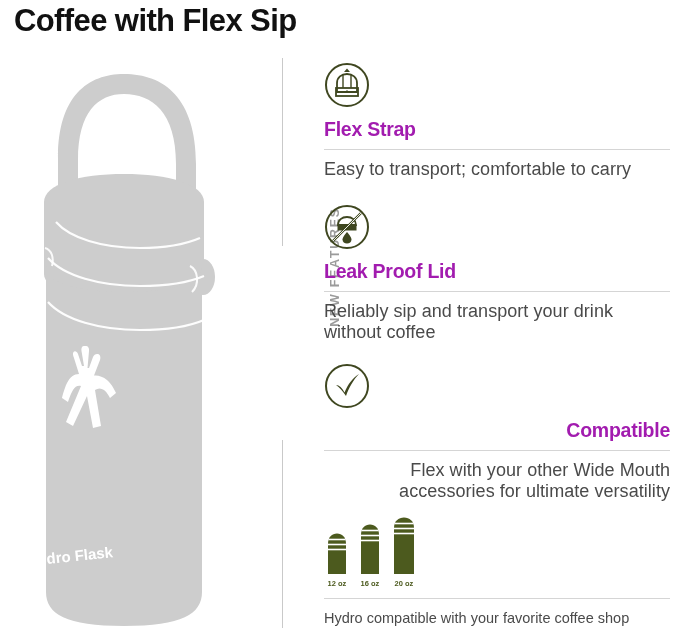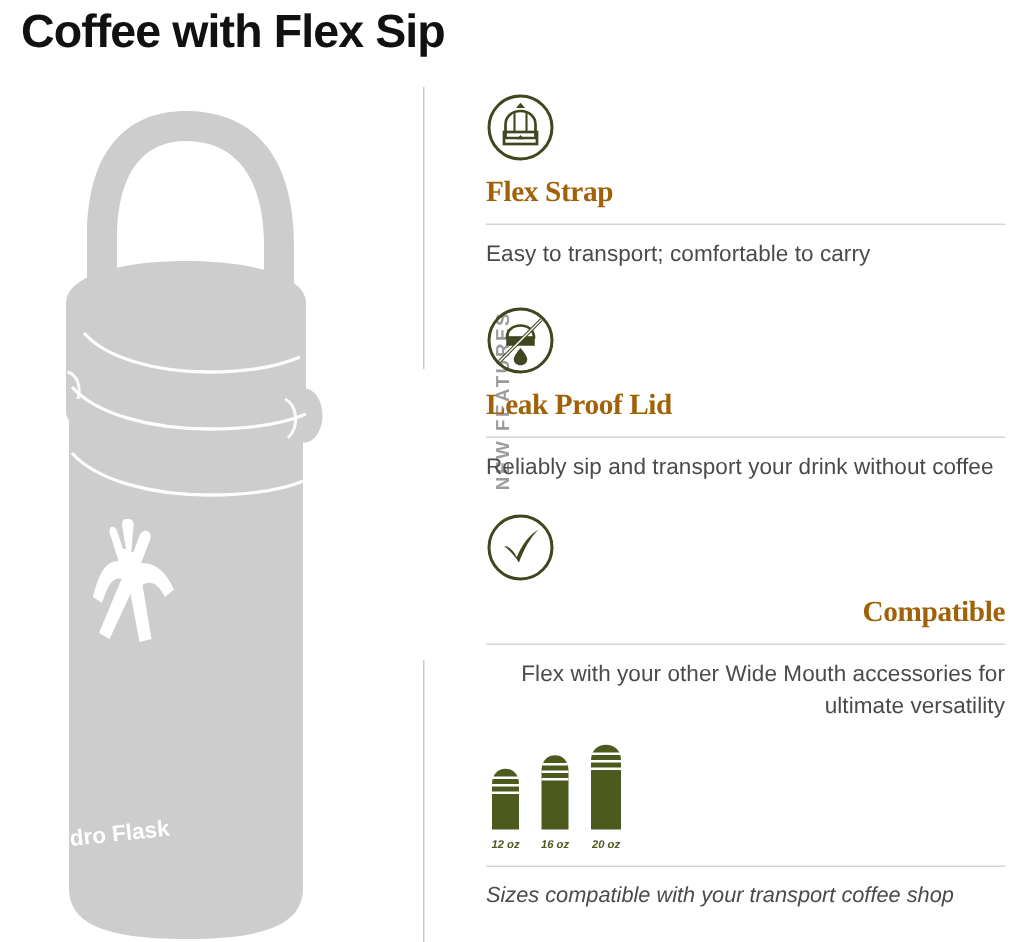--- a/index.html
+++ b/index.html
@@ -82,46 +82,45 @@
     width: 346px;
   }
   .feature { position: relative; }
   .feature-icon {
     display: block;
     margin-bottom: 8px;
   }
   .feature-title {
     font-size: 19.5px;
     font-weight: 700;
-    color: #a16207;
+    color: #a21caf;
     letter-spacing: -0.25px;
     line-height: 26px;
     margin: 0;
-    font-family: Liberation Serif, serif;
   }
   .feature-rule {
     height: 1px;
     background: #d5d5d5;
     margin: 7px 0 9px 0;
     width: 100%;
   }
   .feature-desc {
-    font-size: 15px;
+    font-size: 18px;
     color: #4a4a4a;
     line-height: 21px;
     letter-spacing: 0.05px;
     margin: 0;
   }
 
   .f-flex-strap { margin-bottom: 24px; }
   .f-leak-proof { margin-bottom: 20px; }
   .f-compatible { margin-bottom: 14px; text-align: right; }
 
   
-  .sizes-block { margin-top: 14px; font-style: italic; }
+  .sizes-block { margin-top: 14px; }
   .sizes-graphic { display: block; }
   .sizes-rule {
     height: 1px;
     background: #d5d5d5;
     margin: 8px 0 9px 0;
     width: 100%;
   }
   .sizes-desc {
     font-size: 14.5px;
     color: #4a4a4a;
@@ -242,16 +241,16 @@
 
       <g>
         <path d="M70 12 C70 5, 74.5 1.5, 80 1.5 C85.5 1.5, 90 5, 90 12 L90 58 L70 58 Z" fill="#4c5a1e"></path>
         <line x1="70.5" y1="7.5" x2="89.5" y2="7.5" stroke="#ffffff" stroke-width="1.6"></line>
         <line x1="70" y1="12.5" x2="90" y2="12.5" stroke="#ffffff" stroke-width="1.6"></line>
         <line x1="70" y1="17.5" x2="90" y2="17.5" stroke="#ffffff" stroke-width="1.6"></line>
         <text x="80" y="70" text-anchor="middle" fill="#4c5a1e" font-family="Liberation Sans, sans-serif" font-size="7.5" font-weight="700">20 oz</text>
       </g>
     </svg>
     <div class="sizes-rule"></div>
-    <div class="sizes-desc">Sizes compatible with your transport coffee shop</div>
+    <div class="sizes-desc">Hydro compatible with your favorite coffee shop</div>
   </div>
 
 </div>
 
 </body></html>

